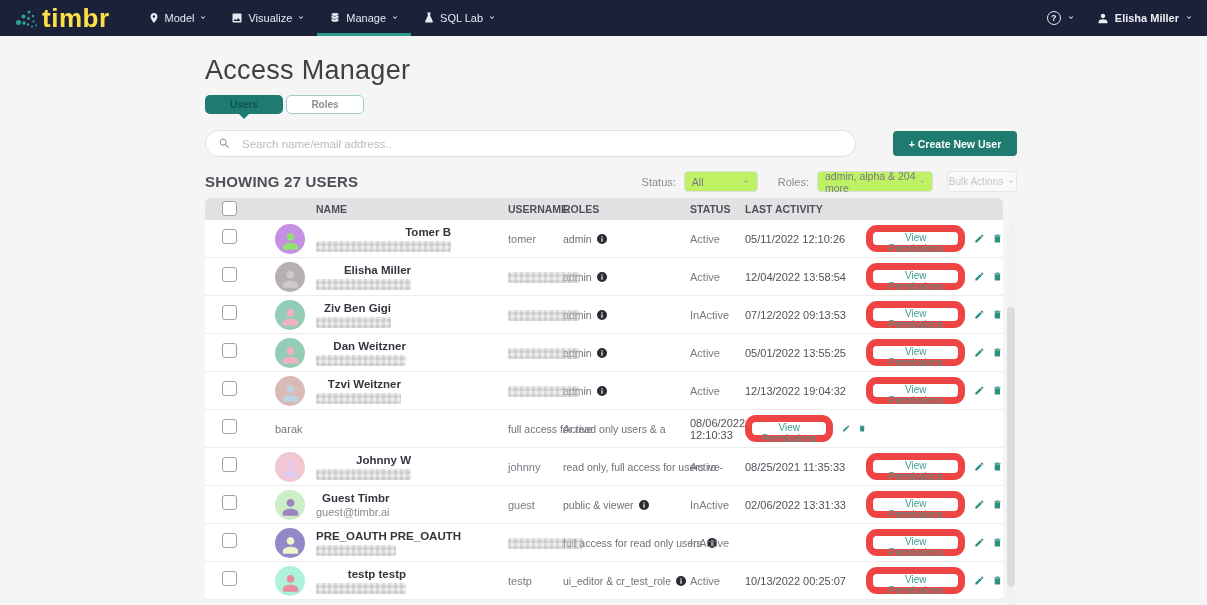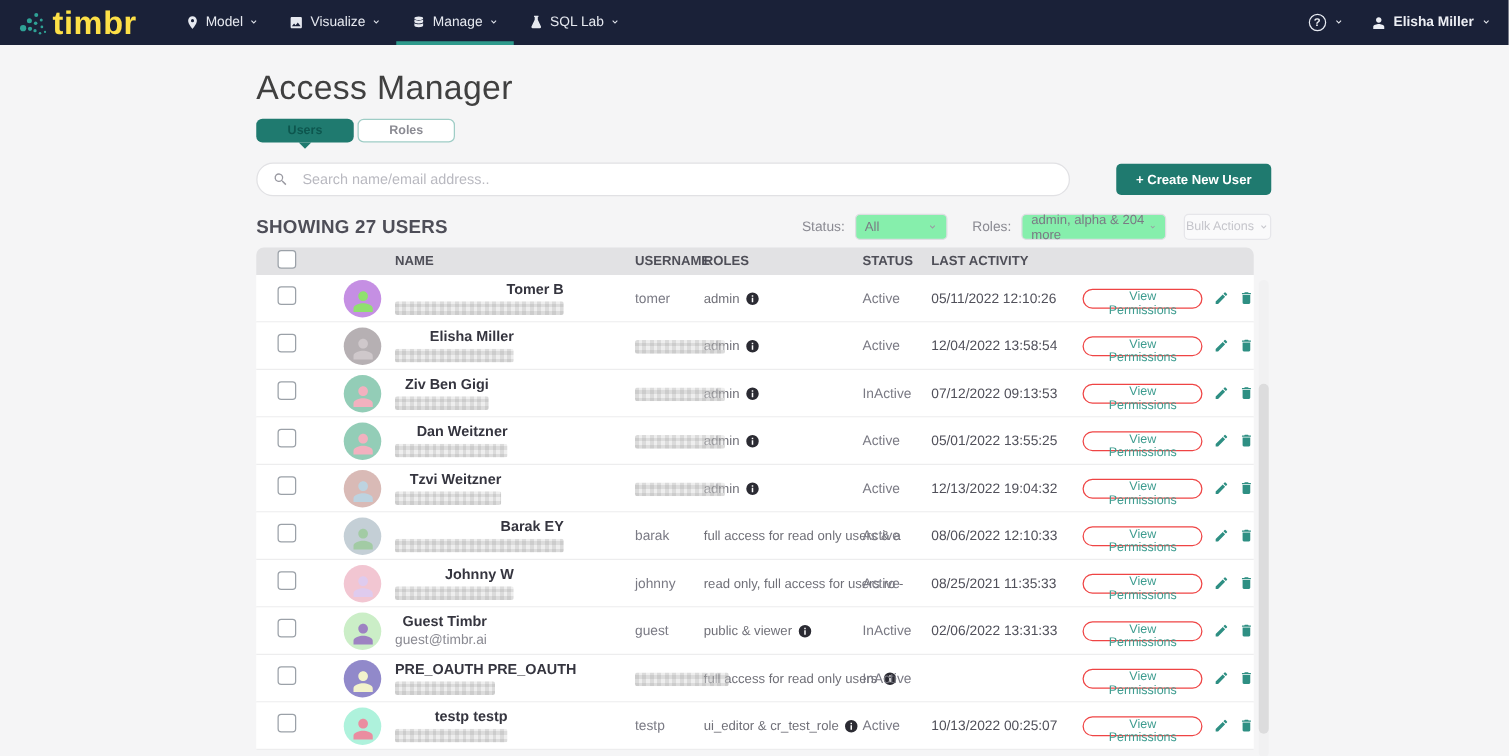--- a/index.html
+++ b/index.html
@@ -61,21 +61,21 @@
     margin-left:auto; width:124px; height:25px; background:#1f7a6f; color:#fff;
     border:none; border-radius:4px; font-size:10.5px; font-weight:700; cursor:pointer;
     font-family:inherit;
   }
 
   .controls-row { display:flex; align-items:center; margin-top:14px;gap:46px; }
   .showing { font-size:15px; font-weight:700; color:#4e4e58; letter-spacing:.2px; }
   .filters { margin-left:auto; display:flex; align-items:center; gap:8px; }
   .filter-label { font-size:11px; color:#8a8a92; }
   .select {
-    height:21px; background:#86efac; border:1px solid #dedee2; border-radius:4px;
+    height:21px; background:#bef264; border:1px solid #dedee2; border-radius:4px;
     display:flex; align-items:center; font-size:10.5px; color:#7a7a84; padding:0 7px;
     cursor:pointer; justify-content:space-between;
   }
   .select .chev { color:#9a9aa2; }
   .sel-status { width:74px; margin-right:12px; }
   .sel-roles  { width:116px; }
   .bulk {
     height:21px; width:70px; margin-left:6px; background:#fafafb; border:1px solid #e6e6ea;
     border-radius:4px; display:flex; align-items:center; justify-content:center; gap:4px;
     font-size:10px; color:#c5c5cb; cursor:pointer;
@@ -115,21 +115,21 @@
     background-blend-mode:multiply; filter:blur(.6px);
   }
   .w135{width:135px}.w95{width:95px}.w90{width:90px}
   .w85{width:85px}.w80{width:80px}.w75{width:75px}.w72{width:72px}
   .c-user,.c-status { font-size:11px; color:#7a7a84; }
   .c-roles { font-size:10.5px; color:#707078; display:flex; align-items:center; white-space:nowrap; }
   .info-icon { width:12px; height:12px; color:#2b2b33; margin-left:4px; flex:0 0 12px; }
   .c-date { font-size:11px; color:#50505a; }
   .c-actions { display:flex; align-items:center; }
   .vp-btn {
-    height:16px; padding:0 10px; background:#fff; border:1px solid #ef4444;
+    height:27px; padding:0 10px; background:#fff; border:7px solid #ef4444;
     border-radius:11px; color:#3d9c8f; font-size:10px; cursor:pointer; font-family:inherit;
   }
   .act { width:13px; height:13px; color:#2e8f83; cursor:pointer; }
   .act.edit { margin-left:9px; }
   .act.del { margin-left:7px; }
 
   .scroll-track {
     position:absolute; right:0; top:26px; width:8px; height:382px;
     background:#f1f1f2; border-radius:4px;
   }
@@ -476,31 +476,20 @@
             <use href="#i-edit"></use>
           </svg>
         <svg class="ic act del">
             <use href="#i-trash"></use>
           </svg>
       </div>
     </div>
 
     <div class="row">
       <div class="c-check"><input type="checkbox" style=""></div>
-      <div class="c-name">
-        <span class="avatar" style="background:#c4cfd6;color:#a2cba4">
-            <svg class="ic">
-              <use href="#i-person"></use>
-            </svg>
-          </span>
-        <div class="nameblock">
-          <div class="uname">Barak EY</div>
-          <div class="redacted w135"></div>
-        </div>
-      </div>
       <div class="c-user">barak</div>
       <div class="c-roles">
           <span>full access for read only users &amp; a</span>
         </div>
       <div class="c-status">Active</div>
       <div class="c-date">08/06/2022 12:10:33</div>
       <div class="c-actions">
         <button class="vp-btn">View Permissions</button>
         <svg class="ic act edit">
             <use href="#i-edit"></use>

